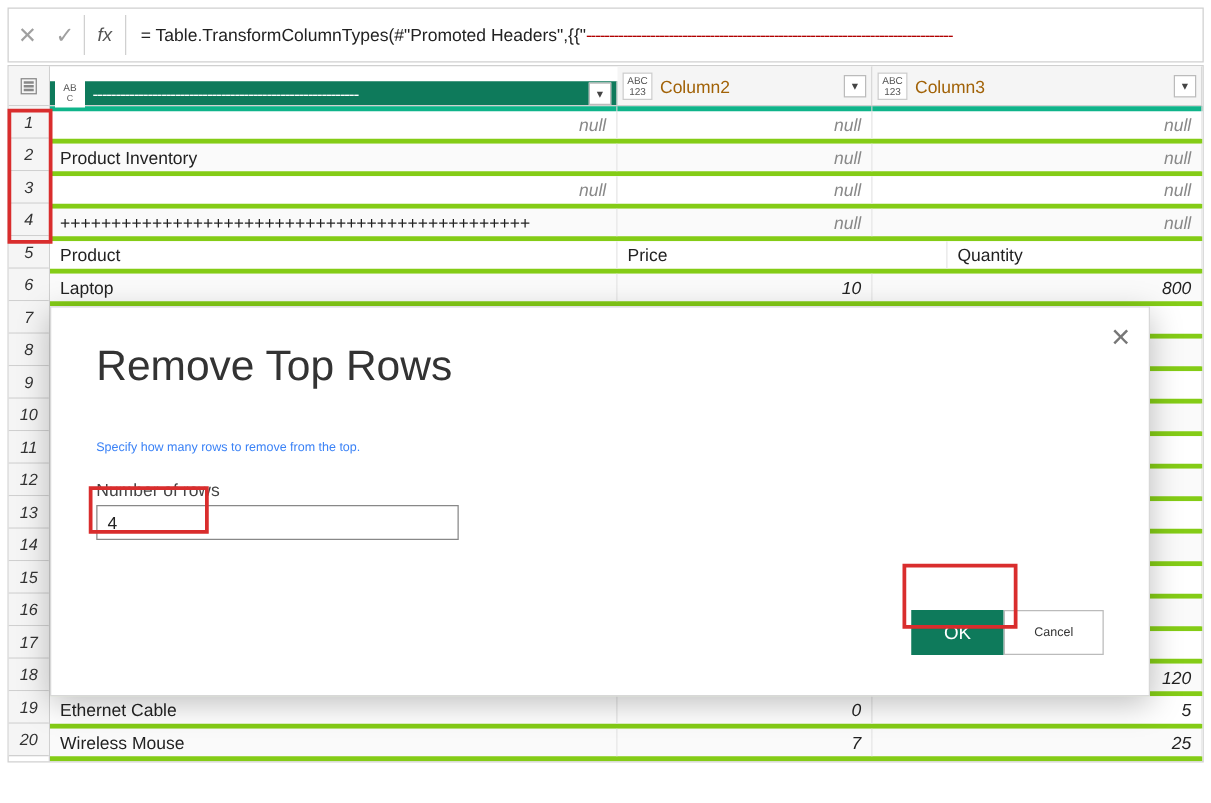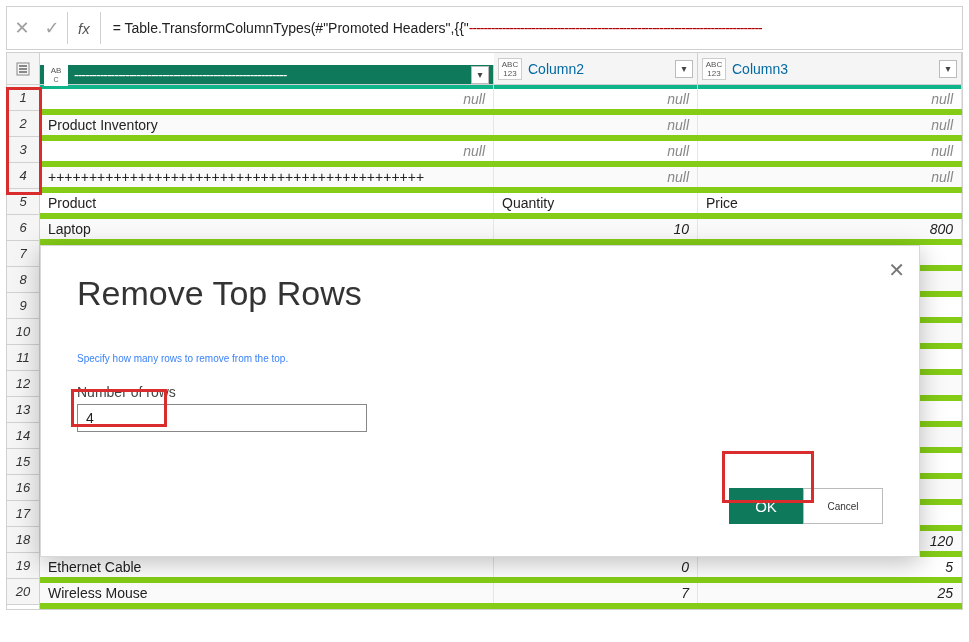--- a/index.html
+++ b/index.html
@@ -114,21 +114,21 @@
   font-size:8px;
   line-height:9px;
   display:flex;
   flex-direction:column;
   align-items:center;
   justify-content:center;
   color:#555;
   margin-right:6px;
 }
 .hcell.c1 .type-icon { border:none; }
-.hcell .label { color:#0369a1; font-size:14px; }
+.hcell .label { color:#a16207; font-size:14px; }
 .hcell.c1 .label { color:#fff; letter-spacing:-1px; }
 .filter-btn {
   position:absolute;
   right:4px;
   top:50%;
   transform:translateY(-50%);
   width:18px;height:18px;
   background:#fff;
   border:1px solid #bbb;
   display:flex;
@@ -142,21 +142,21 @@
   display:flex;
 }
 .accent-row div{border-right:1px solid #d0d0d0;}
 .accent-row .a1{width:454px;background:#0fb48a;}
 .accent-row .a2{width:204px;background:#0fb48a;}
 .accent-row .a3{flex:1;background:#0fb48a;}
 
 .data-row {
   height:26px;
   display:flex;
-  border-bottom:6px solid #84cc16;
+  border-bottom:4px solid #84cc16;
   background:#fff;
 }
 .data-row.alt{background:#fafafa;}
 .cell {
   border-right:1px solid #e6e6e6;
   padding:0 8px;
   display:flex;
   align-items:center;
   font-size:14px;
   color:#222;
@@ -344,22 +344,22 @@
           <div class="cell c2 null">null</div>
           <div class="cell c3 null">null</div>
         </div>
         <div class="data-row alt">
           <div class="cell c1">++++++++++++++++++++++++++++++++++++++++++++++</div>
           <div class="cell c2 null">null</div>
           <div class="cell c3 null">null</div>
         </div>
         <div class="data-row">
           <div class="cell c1">Product</div>
+          <div class="cell c3">Price</div>
           <div class="cell c2">Quantity</div>
-          <div class="cell c3">Price</div>
         </div>
         <div class="data-row alt">
           <div class="cell c1">Laptop</div>
           <div class="cell c2 num">10</div>
           <div class="cell c3 num">800</div>
         </div>
         <div class="data-row">
           <div class="cell c1"></div>
           <div class="cell c2"></div>
           <div class="cell c3"></div>

